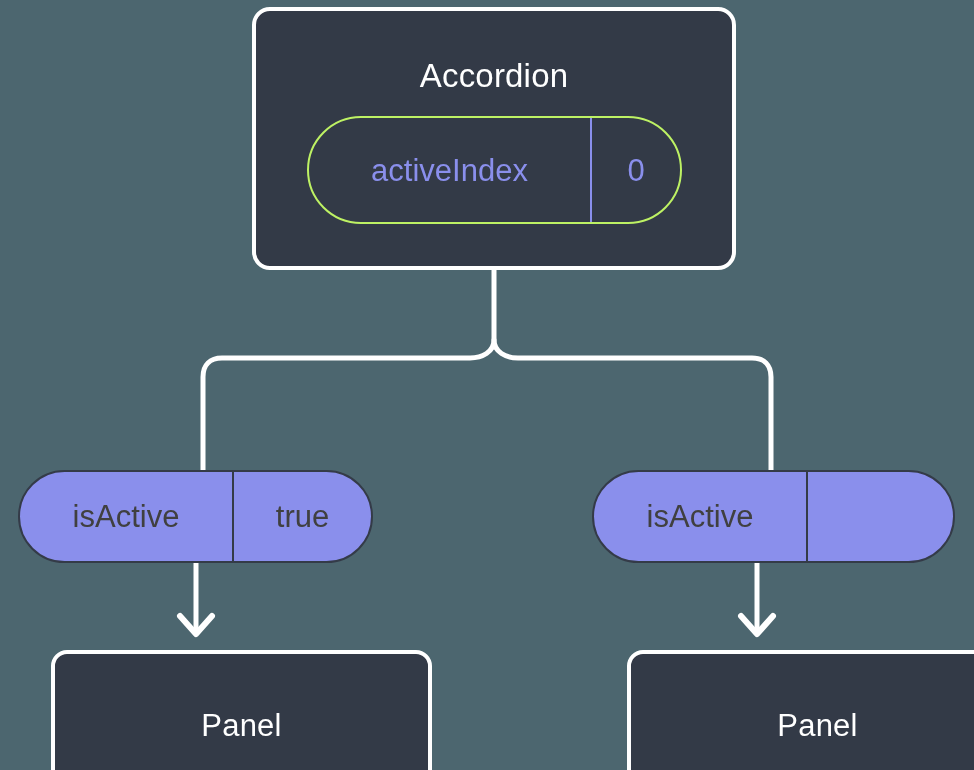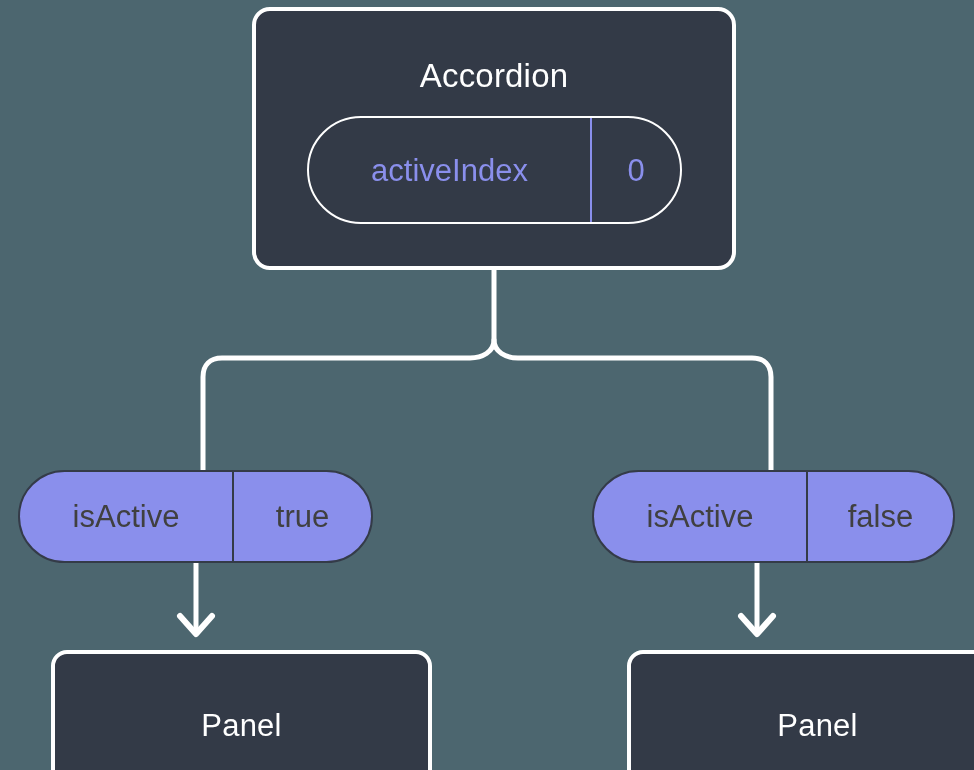--- a/index.html
+++ b/index.html
@@ -89,21 +89,21 @@
     line-height: 1;
     white-space: nowrap;
   }
 
   
   .pill.outlined {
     left: 307px;
     top: 116px;
     width: 375px;
     height: 108px;
-    border: 2px solid #ffffff;
+    border: 2px solid #bef264;
     background: transparent;
   }
   .pill.outlined .pill-key {
     width: 283px;
     color: #8a8fec;
     font-size: 31px;
     border-right: 2px solid #8a8fec;
   }
   .pill.outlined .pill-val {
     flex: 1;
@@ -181,20 +181,19 @@
     <div class="pill-key">isActive</div>
     <div class="pill-val">true</div>
   </div>
 
   <div class="node-box leaf leaf-left">
     <div class="node-title">Panel</div>
   </div>
 
   <div class="pill filled pill-right">
     <div class="pill-key">isActive</div>
-    <div class="pill-val">false</div>
   </div>
 
   <div class="node-box leaf leaf-right">
     <div class="node-title">Panel</div>
   </div>
 
 </div>
 
 </body></html>

